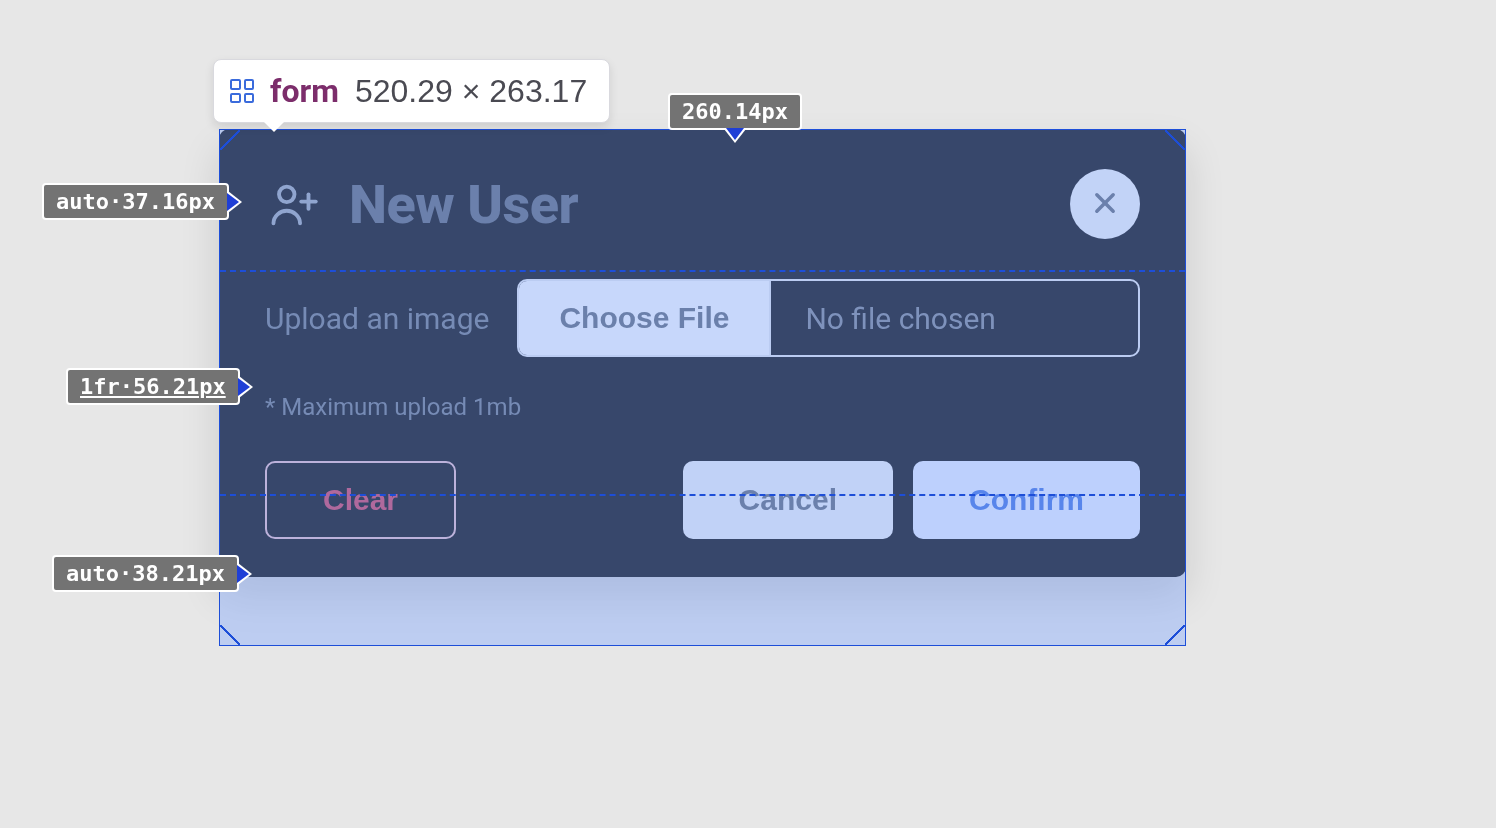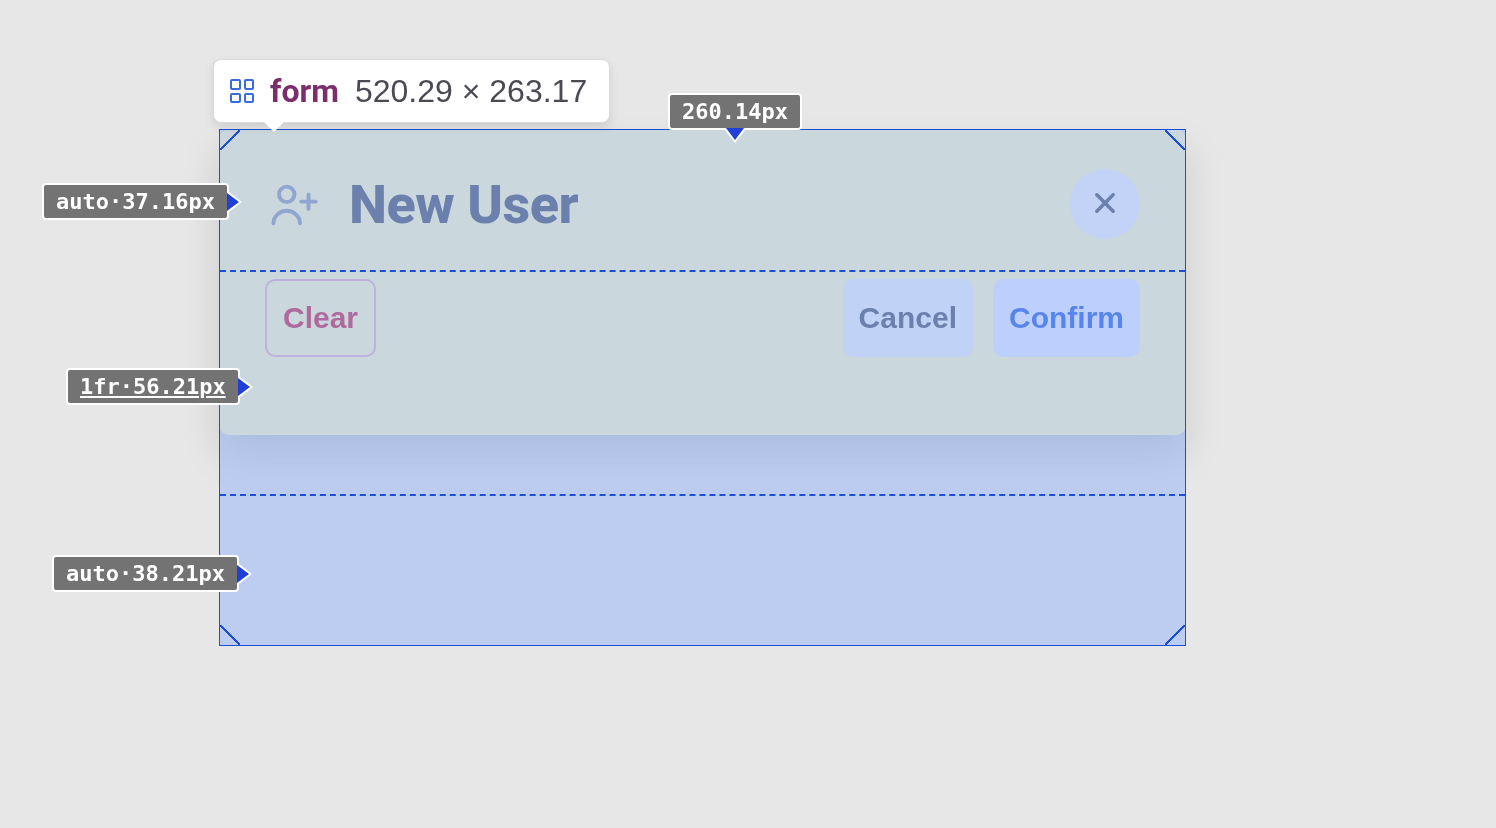--- a/index.html
+++ b/index.html
@@ -13,21 +13,21 @@
     position: relative;
     overflow: hidden;
   }
 
   
   .card {
     position: absolute;
     left: 219px;
     top: 129px;
     width: 967px;
-    background: #fef9c3;
+    background: #000000;
     border-radius: 10px;
     box-shadow: 0 20px 40px rgba(0,0,0,0.12);
     padding: 40px 46px 38px 46px;
     display: grid;
     grid-template-rows: auto 1fr auto;
     row-gap: 40px;
   }
 
   
   .overlay {
@@ -135,21 +135,21 @@
   }
 
   
   .footer {
     display: flex;
     align-items: center;
     gap: 20px;
   }
   .btn {
     height: 78px;
-    padding: 0 16px;
+    padding: 0 56px;
     border-radius: 10px;
     font-size: 30px;
     font-weight: 700;
     border: none;
     cursor: pointer;
   }
   .btn-clear {
     color: #cf3b57;
     background: transparent;
     border: 2px solid #e6b9c2;
@@ -275,20 +275,30 @@
     <button class="close-btn">
       <span>
         <svg viewBox="0 0 24 24" fill="none" stroke="currentColor" stroke-width="3" stroke-linecap="round">
           <line x1="5" y1="5" x2="19" y2="19"></line>
           <line x1="19" y1="5" x2="5" y2="19"></line>
         </svg>
       </span>
     </button>
   </div>
 
+  <div class="body">
+    <div class="upload-row">
+      <div class="upload-label">Upload an image</div>
+      <div class="file-field">
+        <button class="file-btn">Choose File</button>
+        <div class="file-status">No file chosen</div>
+      </div>
+    </div>
+    <div class="hint">* Maximum upload 1mb</div>
+  </div>
 
   <div class="footer">
     <button class="btn btn-clear">Clear</button>
     <div class="spacer"></div>
     <button class="btn btn-cancel">Cancel</button>
     <button class="btn btn-confirm">Confirm</button>
   </div>
 </div>
 
 <div class="overlay" style="height:517px;">

